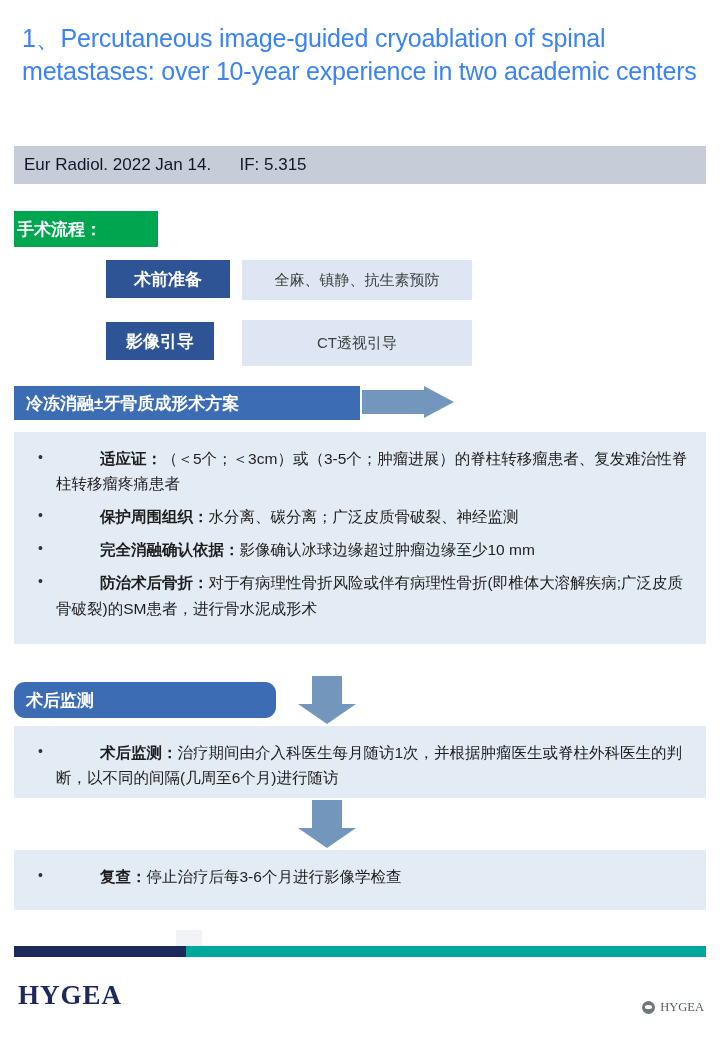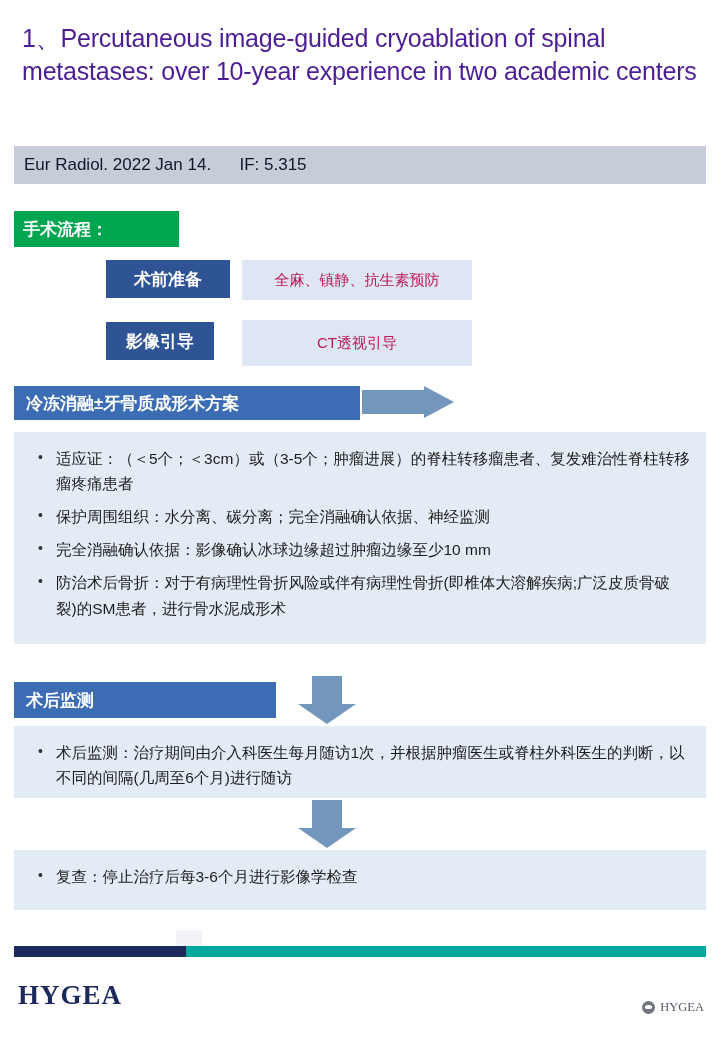--- a/index.html
+++ b/index.html
@@ -14,21 +14,21 @@
     width: 720px; height: 1040px;
     overflow: hidden;
     background: #ffffff;
   }
   
   .title {
     position: absolute;
     left: 22px; top: 22px; width: 680px;
     font-size: 25px;
     line-height: 1.32;
-    color: #4c1d95;
+    color: #3b82f6;
     font-weight: 400;
     letter-spacing: -0.2px;
   }
   
   .journal-bar {
     position: absolute;
     left: 14px; top: 146px;
     width: 692px; height: 38px;
     background: #c6ccd8;
     display: flex;
@@ -37,47 +37,47 @@
   .journal-text {
     font-size: 17px;
     color: #0f172a;
     padding-left: 10px;
     white-space: pre;
   }
   
   .green-head {
     position: absolute;
     left: 14px; top: 211px;
-    width: 165px; height: 36px;
+    width: 144px; height: 36px;
     background: #00a550;
     color: #ffffff;
     font-size: 17px;
     font-weight: bold;
     display: flex;
     align-items: center;
-    padding-left: 9px;
+    padding-left: 3px;
   }
   
   .blue-label {
     position: absolute;
     background: #2e5496;
     color: #ffffff;
     font-size: 17px;
     font-weight: bold;
     display: flex;
     align-items: center;
     justify-content: center;
   }
   #lbl-preop { left: 106px; top: 260px; width: 124px; height: 38px; text-align: center; }
   #lbl-image { left: 106px; top: 322px; width: 108px; height: 38px; }
 
   .pale-box {
     position: absolute;
     background: #dde6f2;
-    color: #be185d;
+    color: #404040;
     font-size: 15px;
     display: flex;
     align-items: center;
     justify-content: center;
     text-align: center;
   }
   #box-preop { left: 242px; top: 260px; width: 230px; height: 40px; }
   #box-image { left: 242px; top: 320px; width: 230px; height: 46px; }
 
   
@@ -90,20 +90,21 @@
     font-size: 17px;
     font-weight: bold;
     display: flex;
     align-items: center;
     padding-left: 12px;
   }
   #wide-blue-2 {
     left: 14px; top: 682px;
     width: 262px; height: 36px;
     background: #3b6cb4;
+    border-radius: 11px;
   }
   
   .arrow {
     position: absolute;
     color: #7396bd;
   }
   #arrow-1 { left: 362px; top: 386px; }
   #arrow-2 { left: 298px; top: 676px; }
   #arrow-3 { left: 298px; top: 800px; }
 
@@ -127,21 +128,21 @@
   }
   .bullet-row:last-child { margin-bottom: 0; }
   .bullet-dot {
     flex: 0 0 26px;
     color: #333;
     font-size: 14px;
     padding-left: 8px;
     line-height: 1.7;
   }
   .bullet-text { flex: 1 1 auto; }
-  .bullet-text b { font-weight: normal; }
+  .bullet-text b { font-weight: bold; margin-left: 44px; }
 
   
   .footer-line {
     position: absolute;
     left: 14px; top: 946px;
     width: 692px; height: 11px;
     display: flex;
   }
   .footer-line .seg-navy { width: 172px; height: 100%; background: #1b2a5b; }
   .footer-line .seg-teal { flex: 1 1 auto; height: 100%; background: #00a79d; }
@@ -214,21 +215,21 @@
     </svg>
   </div>
 
   <div class="panel" id="panel-1">
     <div class="bullet-row">
       <span class="bullet-dot">•</span>
       <span class="bullet-text"><b>适应证：</b><span>（＜5个；＜3cm）或（3-5个；肿瘤进展）的脊柱转移瘤患者、复发难治性脊柱转移瘤疼痛患者</span></span>
     </div>
     <div class="bullet-row">
       <span class="bullet-dot">•</span>
-      <span class="bullet-text"><b>保护周围组织：</b><span>水分离、碳分离；完全消融确认依据、神经监测</span></span>
+      <span class="bullet-text"><b>保护周围组织：</b><span>水分离、碳分离；广泛皮质骨破裂、神经监测</span></span>
     </div>
     <div class="bullet-row">
       <span class="bullet-dot">•</span>
       <span class="bullet-text"><b>完全消融确认依据：</b><span>影像确认冰球边缘超过肿瘤边缘至少10 mm</span></span>
     </div>
     <div class="bullet-row">
       <span class="bullet-dot">•</span>
       <span class="bullet-text"><b>防治术后骨折：</b><span>对于有病理性骨折风险或伴有病理性骨折(即椎体大溶解疾病;广泛皮质骨破裂)的SM患者，进行骨水泥成形术</span></span>
     </div>
   </div>

